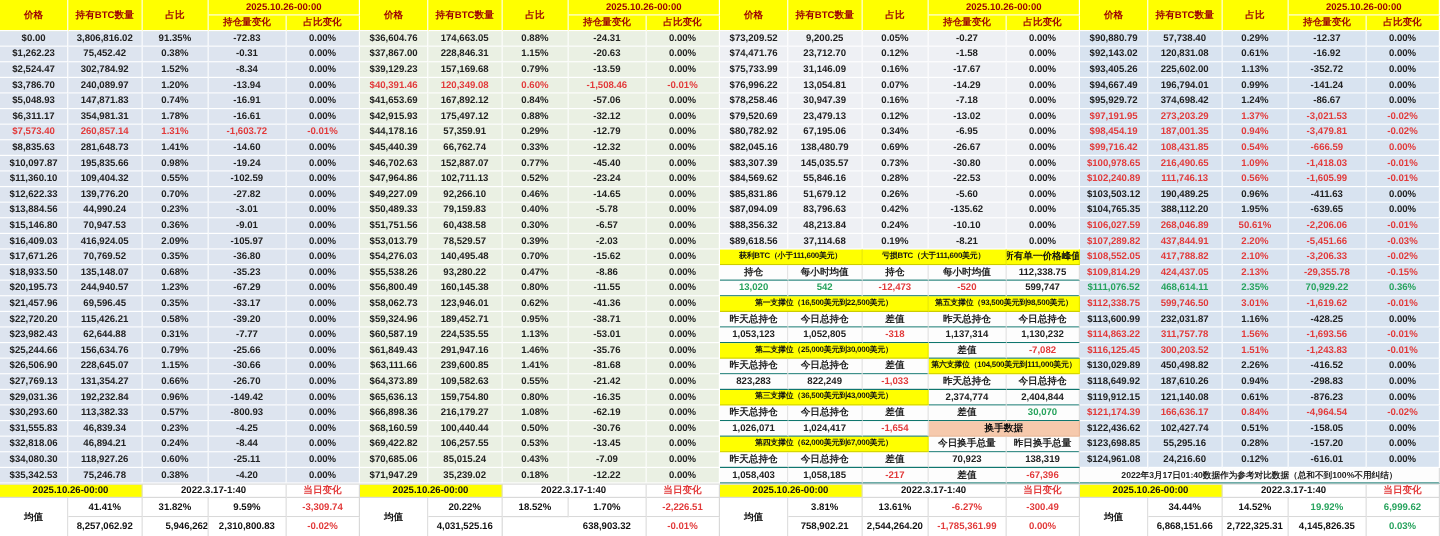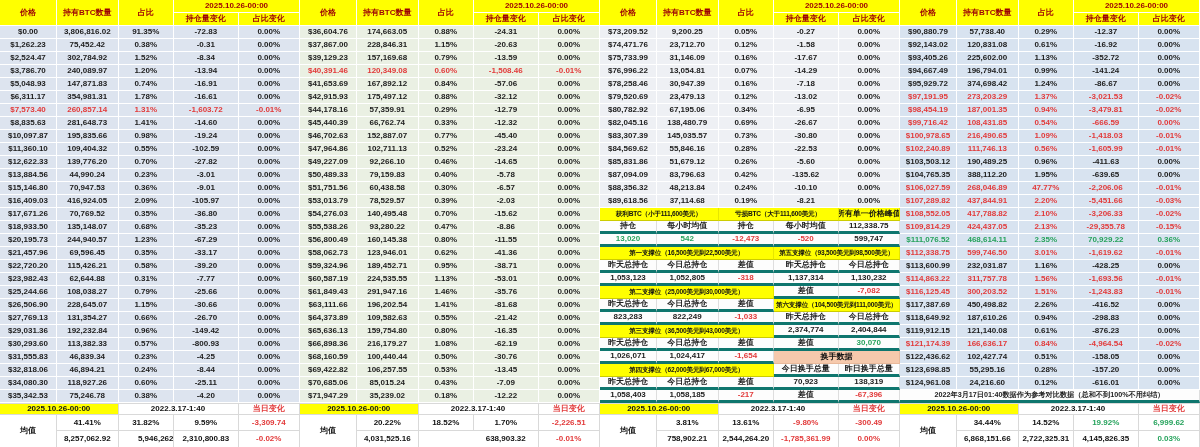--- a/index.html
+++ b/index.html
@@ -10,21 +10,21 @@
   .body{grid-auto-rows:13px;}
   .foot{grid-template-rows:11px 16px 17px;}
   .cell{display:flex;align-items:center;justify-content:center;font-size:8px;font-weight:700;
         color:#212121;border-right:1px solid #ffffff;border-bottom:1px solid #ffffff;
         box-sizing:border-box;white-space:nowrap;overflow:hidden;line-height:1;}
   .hdr .cell{background:#ffff00;color:#9c0006;}
   .g0 .body .cell{background:#dde4ef;}
   .g1 .body .cell{background:#eaf0e3;}
   .g2 .body .cell{background:#eef0f4;}
   .g3 .body .cell{background:#d8e3f0;}
-  .body .bg-w{background:#fdfdfd !important;border-right:1px solid #dedede;border-bottom:3px solid #0f766e;}
+  .body .bg-w{background:#fdfdfd !important;border-right:1px solid #dedede;border-bottom:1px solid #0f766e;}
   .body .bg-y{background:#ffff00 !important;border-right:1px solid #e6e600;border-bottom:1px solid #cccc00;color:#111;}
   .body .bg-p{background:#f6c9ac !important;border-right:1px solid #e8b89a;border-bottom:1px solid #e8b89a;color:#111;}
   .c-r{color:#e23a3a !important;}
   .c-g{color:#27a35d !important;}
   .s7{font-size:6.6px;letter-spacing:-0.2px;}
   .note-cell{font-size:7.2px;}
   .foot{border-top:1px solid #d9d9d9;}
   .foot .cell{background:#ffffff;border-right:1px solid #d9d9d9;border-bottom:1px solid #d9d9d9;color:#111;}
   .foot .fdate{background:#ffff00;}
   .foot .fchg{color:#e23a3a;}
@@ -137,21 +137,21 @@
         <div class="cell">115,426.21</div>
         <div class="cell">0.58%</div>
         <div class="cell">-39.20</div>
         <div class="cell">0.00%</div>
         <div class="cell">$23,982.43</div>
         <div class="cell">62,644.88</div>
         <div class="cell">0.31%</div>
         <div class="cell">-7.77</div>
         <div class="cell">0.00%</div>
         <div class="cell">$25,244.66</div>
-        <div class="cell">108,038.27</div>
+        <div class="cell">156,634.76</div>
         <div class="cell">0.79%</div>
         <div class="cell">-25.66</div>
         <div class="cell">0.00%</div>
         <div class="cell">$26,506.90</div>
         <div class="cell">228,645.07</div>
         <div class="cell">1.15%</div>
         <div class="cell">-30.66</div>
         <div class="cell">0.00%</div>
         <div class="cell">$27,769.13</div>
         <div class="cell">131,354.27</div>
@@ -313,21 +313,21 @@
         <div class="cell">224,535.55</div>
         <div class="cell">1.13%</div>
         <div class="cell">-53.01</div>
         <div class="cell">0.00%</div>
         <div class="cell">$61,849.43</div>
         <div class="cell">291,947.16</div>
         <div class="cell">1.46%</div>
         <div class="cell">-35.76</div>
         <div class="cell">0.00%</div>
         <div class="cell">$63,111.66</div>
-        <div class="cell">196,202.54</div>
+        <div class="cell">239,600.85</div>
         <div class="cell">1.41%</div>
         <div class="cell">-81.68</div>
         <div class="cell">0.00%</div>
         <div class="cell">$64,373.89</div>
         <div class="cell">109,582.63</div>
         <div class="cell">0.55%</div>
         <div class="cell">-21.42</div>
         <div class="cell">0.00%</div>
         <div class="cell">$65,636.13</div>
         <div class="cell">159,754.80</div>
@@ -518,21 +518,21 @@
         <div class="cell bg-w">差值</div>
         <div class="cell bg-w c-r">-67,396</div>
       </div>
       <div class="foot">
         <div class="cell fdate" style="grid-area: 1 / 1 / auto / span 2;">2025.10.26-00:00</div>
         <div class="cell fmid" style="grid-area: 1 / 3 / auto / span 2;">2022.3.17-1:40</div>
         <div class="cell fchg" style="grid-area: 1 / 5;">当日变化</div>
         <div class="cell" style="grid-area: 2 / 1 / span 2;">均值</div>
         <div class="cell" style="grid-area: 2 / 2;">3.81%</div>
         <div class="cell" style="grid-area: 2 / 3;">13.61%</div>
-        <div class="cell c-r" style="grid-area: 2 / 4;">-9.80%</div>
+        <div class="cell c-r" style="grid-area: 2 / 4;">-6.27%</div>
         <div class="cell c-r" style="grid-area: 2 / 5;">-300.49</div>
         <div class="cell" style="grid-area: 3 / 2;">758,902.21</div>
         <div class="cell" style="grid-area: 3 / 3;">2,544,264.20</div>
         <div class="cell c-r" style="grid-area: 3 / 4;">-1,785,361.99</div>
         <div class="cell c-r" style="grid-area: 3 / 5;">0.00%</div>
       </div>
     </div>
     <div class="group g3">
       <div class="hdr">
         <div class="cell" style="grid-area: 1 / 1 / span 2;">价格</div>
@@ -598,21 +598,21 @@
         <div class="cell">0.96%</div>
         <div class="cell">-411.63</div>
         <div class="cell">0.00%</div>
         <div class="cell">$104,765.35</div>
         <div class="cell">388,112.20</div>
         <div class="cell">1.95%</div>
         <div class="cell">-639.65</div>
         <div class="cell">0.00%</div>
         <div class="cell c-r">$106,027.59</div>
         <div class="cell c-r">268,046.89</div>
-        <div class="cell c-r">47.77%</div>
+        <div class="cell c-r">50.61%</div>
         <div class="cell c-r">-2,206.06</div>
         <div class="cell c-r">-0.01%</div>
         <div class="cell c-r">$107,289.82</div>
         <div class="cell c-r">437,844.91</div>
         <div class="cell c-r">2.20%</div>
         <div class="cell c-r">-5,451.66</div>
         <div class="cell c-r">-0.03%</div>
         <div class="cell c-r">$108,552.05</div>
         <div class="cell c-r">417,788.82</div>
         <div class="cell c-r">2.10%</div>
@@ -641,21 +641,21 @@
         <div class="cell c-r">$114,863.22</div>
         <div class="cell c-r">311,757.78</div>
         <div class="cell c-r">1.56%</div>
         <div class="cell c-r">-1,693.56</div>
         <div class="cell c-r">-0.01%</div>
         <div class="cell c-r">$116,125.45</div>
         <div class="cell c-r">300,203.52</div>
         <div class="cell c-r">1.51%</div>
         <div class="cell c-r">-1,243.83</div>
         <div class="cell c-r">-0.01%</div>
-        <div class="cell">$117,387.69</div>
+        <div class="cell">$130,029.89</div>
         <div class="cell">450,498.82</div>
         <div class="cell">2.26%</div>
         <div class="cell">-416.52</div>
         <div class="cell">0.00%</div>
         <div class="cell">$118,649.92</div>
         <div class="cell">187,610.26</div>
         <div class="cell">0.94%</div>
         <div class="cell">-298.83</div>
         <div class="cell">0.00%</div>
         <div class="cell">$119,912.15</div>

